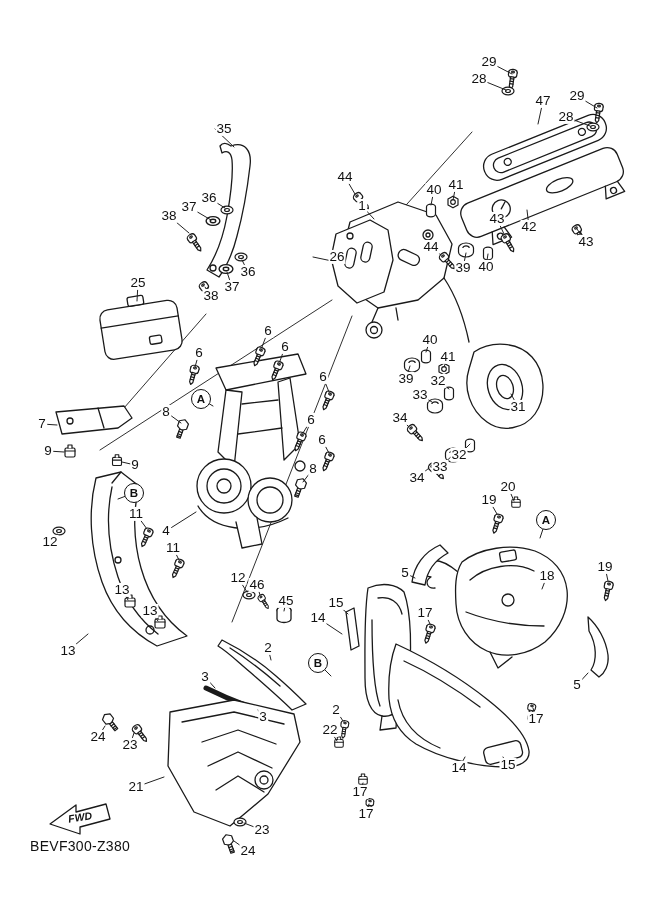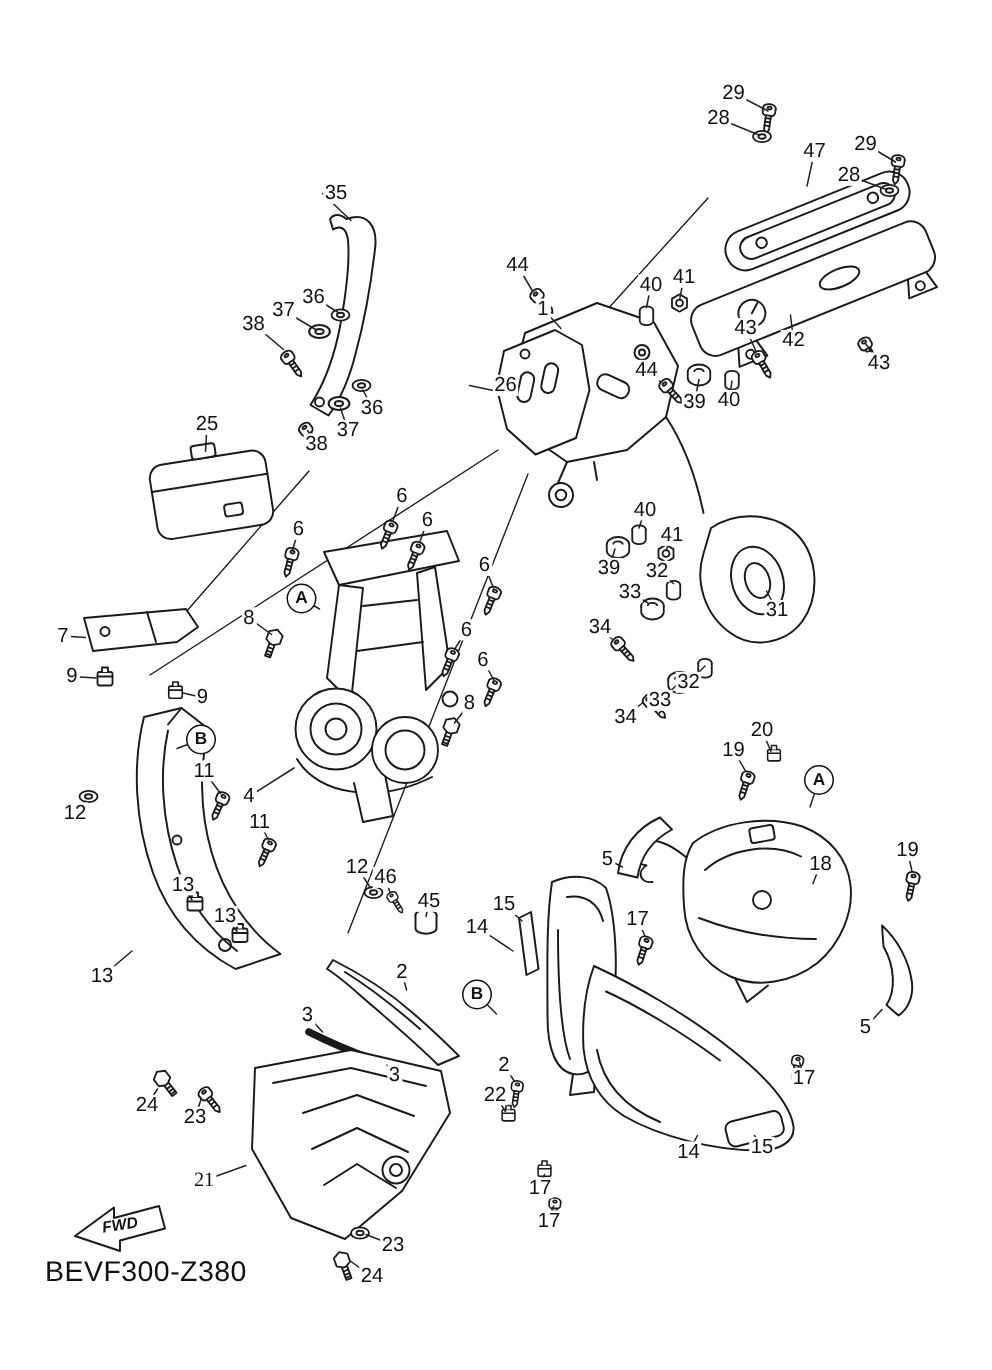--- a/index.html
+++ b/index.html
@@ -4,21 +4,21 @@
 <style>
   html,body{margin:0;padding:0;background:#fff;}
   .stage{position:relative;width:661px;height:913px;background:#fff;overflow:hidden;
          font-family:"Liberation Sans",sans-serif;color:#111;}
   .stage svg{position:absolute;left:0;top:0;}
   #callout-layer{position:absolute;left:0;top:0;width:100%;height:100%;}
   .callout{position:absolute;transform:translate(-50%,-50%);font-size:13.5px;line-height:1.05;
            background:#fff;padding:0 1px;white-space:nowrap;}
   .callout.circled{width:18px;height:18px;padding:0;border:1.4px solid #111;border-radius:50%;
            display:flex;align-items:center;justify-content:center;font-size:11.5px;font-weight:bold;}
-  .diagram-code{position:absolute;left:30px;top:838px;font-size:19px;letter-spacing:.3px;}
+  .diagram-code{position:absolute;left:30px;top:838px;font-size:14px;letter-spacing:.3px;}
   .fwd-label{position:absolute;left:80px;top:817px;transform:translate(-50%,-50%) rotate(-9deg);
            font-size:10.5px;font-weight:bold;font-style:italic;}
 </style>
 </head>
 <body>
 
 <div class="stage">
 
 <svg width="661" height="913" viewBox="0 0 661 913">
   <defs>
@@ -441,21 +441,21 @@
       <span class="callout" style="left: 405px; top: 573px;">5</span>
       <span class="callout" style="left: 547px; top: 576px; text-align: right;">18</span>
       <span class="callout" style="left: 605px; top: 567px;">19</span>
       <span class="callout" style="left: 425px; top: 613px;">17</span>
       <span class="callout" style="left: 577px; top: 685px;">5</span>
       <span class="callout" style="left: 536px; top: 719px;">17</span>
       <span class="callout" style="left: 508px; top: 765px;">15</span>
       <span class="callout" style="left: 459px; top: 768px;">14</span>
       <span class="callout" style="left: 98px; top: 737px;">24</span>
       <span class="callout" style="left: 130px; top: 745px;">23</span>
-      <span class="callout" style="left: 136px; top: 787px; font-family: Liberation Serif, serif;">21</span>
+      <span class="callout" style="left: 136px; top: 787px;">21</span>
       <span class="callout" style="left: 360px; top: 792px;">17</span>
       <span class="callout" style="left: 366px; top: 814px;">17</span>
       <span class="callout" style="left: 262px; top: 830px;">23</span>
       <span class="callout" style="left: 248px; top: 851px;">24</span>
       <span class="callout circled" style="left: 201px; top: 399px;">A</span>
     </div>
 
 <span class="fwd-label">FWD</span>
 <div class="diagram-code">BEVF300-Z380</div>
 

